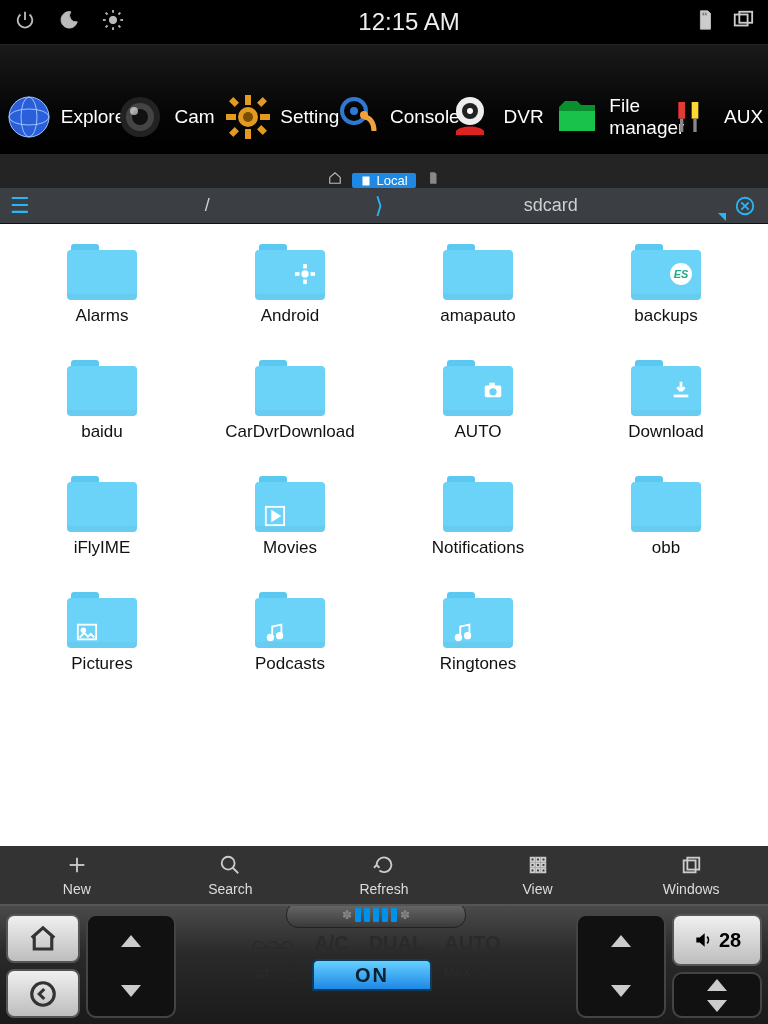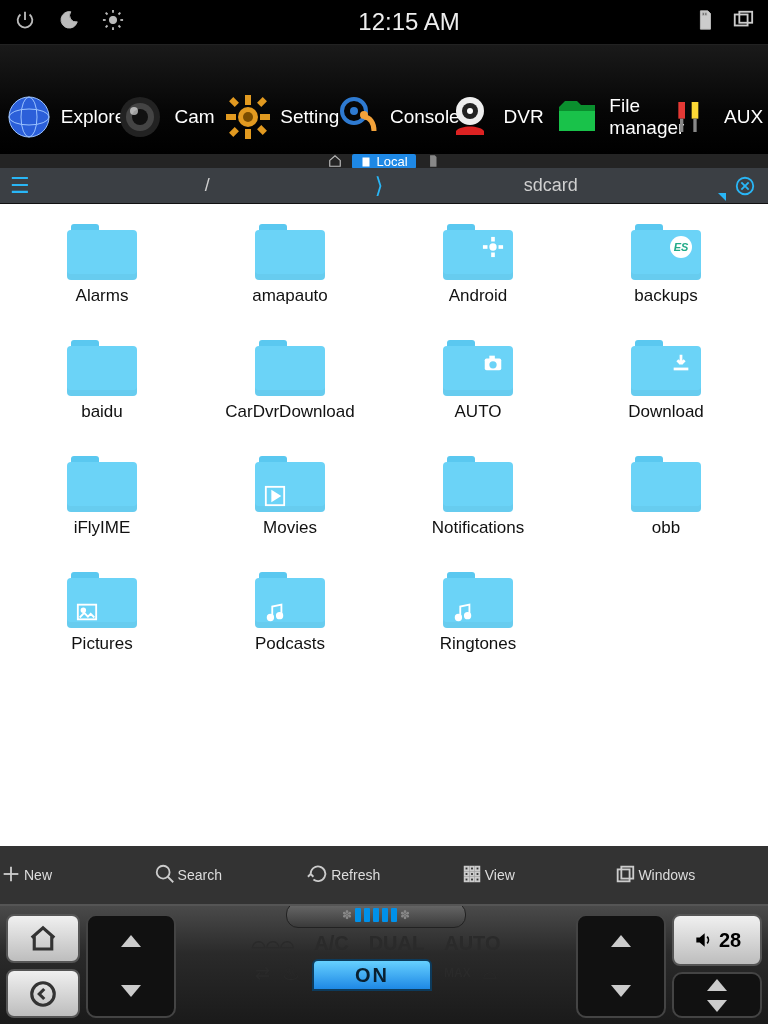--- a/index.html
+++ b/index.html
@@ -30,22 +30,22 @@
     padding-bottom:8px;
   }
   .app-item { width:100px; display:flex; flex-direction:row; align-items:center; gap:8px;}
   .app-icon {
     width:56px; height:56px; display:flex; align-items:center; justify-content:center;
   }
   .app-label { color:#fff; font-size:19px; }
 
   
   .storage-strip {
-    height:14px; background:#242424; color:#cfcfcf; font-size:13px;
-    display:flex; align-items:flex-start; justify-content:center; gap:10px;
+    height:34px; background:#242424; color:#cfcfcf; font-size:13px;
+    display:flex; align-items:flex-end; justify-content:center; gap:10px;
   }
   .local-tab {
     background:#1e88e5; color:#fff; padding:0 8px; border-radius:2px;
     display:flex; align-items:center; gap:4px; font-size:13px;
   }
 
   
   .path-bar {
     height:36px; background:#3b3f44; color:#cfd8dc;
     display:flex; align-items:center; padding:0 10px;
@@ -78,35 +78,35 @@
   .folder-icon::before {
     content:""; position:absolute; left:4px; top:0; width:28px; height:10px;
     background:#5ac8f0; border-radius:3px 3px 0 0;
   }
   .folder-icon::after {
     content:""; position:absolute; left:0; top:6px; width:70px; height:50px;
     background:#6bd3f7; border-radius:4px;
     box-shadow:inset 0 -6px 0 rgba(0,0,0,0.03);
   }
   .folder-badge {
-    position:absolute; top:11px; right:8px; width:24px;height:24px; z-index:2;
+    position:absolute; top:18px; right:8px; width:24px;height:24px; z-index:2;
     display:flex; align-items:center; justify-content:center;
   }
   .folder-badge svg { fill:#fff; }
   .badge-bl { top:auto; right:auto; bottom:4px; left:8px; }
   .badge-bl svg { fill:none; stroke:#fff; stroke-width:2;}
   .file-label { font-size:17px; color:#111; text-align:center;}
 
   
   .file-toolbar {
     height:58px; background:#333; color:#ddd;
     display:flex; align-items:center;
   }
   .tb-item {
-    flex:1; display:flex; align-items:center; gap:2px;
+    flex:1; display:flex; flex-direction:column; align-items:center; gap:2px;
     font-size:14px; cursor:pointer;
   }
   .tb-svg { width:22px;height:22px; stroke:#ccc; fill:none; stroke-width:2;}
 
   
   .bottom-panel {
     height:120px; width:768px;
     background:linear-gradient(#4a4a4a,#2a2a2a 40%,#1a1a1a);
     border-top:2px solid #555;
     display:flex; align-items:stretch; padding:8px 6px 6px 6px; gap:6px;
@@ -323,38 +323,38 @@
   </span>
 </div>
 
 <div class="file-area">
   <div class="file-grid" id="file-grid">
       <div class="file-item">
         <div class="folder-icon"></div>
         <div class="file-label">Alarms</div>
       </div>
       <div class="file-item">
-        <div class="folder-icon"></div>
-        <div class="file-label">amapauto</div>
-      </div>
-      <div class="file-item">
         <div class="folder-icon">
           <div class="folder-badge">
             <svg width="22" height="22" viewBox="0 0 24 24">
               <circle cx="12" cy="12" r="4" fill="#fff"></circle>
               <g fill="#fff">
                 <rect x="10" y="1" width="4" height="5"></rect>
                 <rect x="10" y="18" width="4" height="5"></rect>
                 <rect x="1" y="10" width="5" height="4"></rect>
                 <rect x="18" y="10" width="5" height="4"></rect>
               </g>
             </svg>
           </div>
         </div>
         <div class="file-label">Android</div>
+      </div>
+      <div class="file-item">
+        <div class="folder-icon"></div>
+        <div class="file-label">amapauto</div>
       </div>
       <div class="file-item">
         <div class="folder-icon">
           <div class="folder-badge">
             <svg width="24" height="24" viewBox="0 0 24 24">
               <circle cx="12" cy="12" r="11" fill="#fff"></circle>
               <text x="12" y="16" font-size="11" text-anchor="middle" fill="#2a8" font-weight="bold" font-style="italic">ES</text>
             </svg>
           </div>
         </div>

